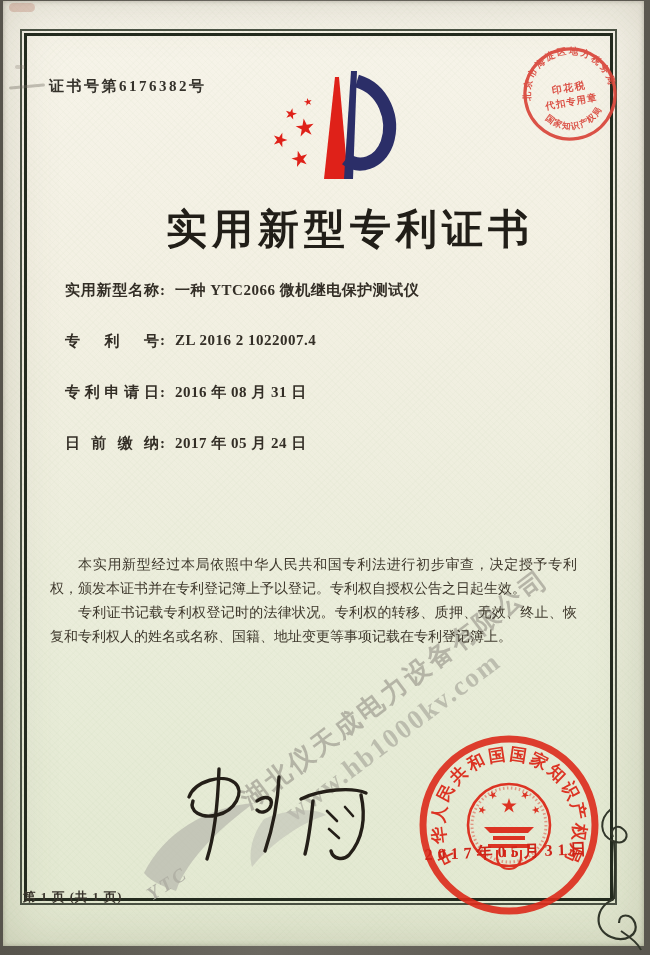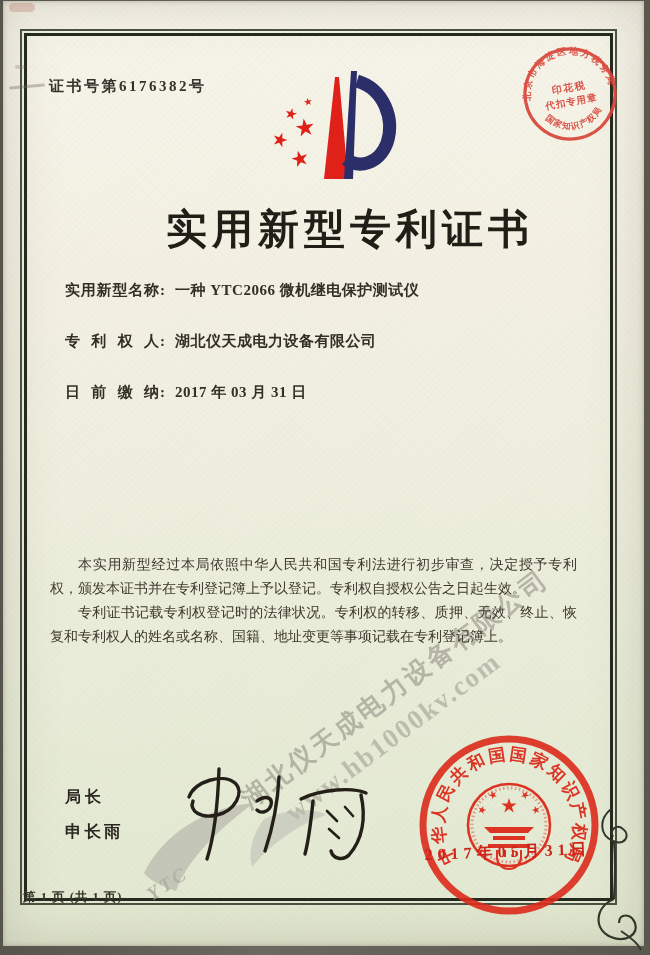--- a/index.html
+++ b/index.html
@@ -90,45 +90,44 @@
       </text>
     </svg>
 
     <h1 class="abs title">实用新型专利证书</h1>
 
     <div class="abs fields">
       <div class="frow">
         <span class="flab">实用新型名称</span><span class="fcolon">:</span><span class="fval">一种 YTC2066 微机继电保护测试仪</span>
       </div>
       <div class="frow">
-        <span class="flab">专利权人</span><span class="fcolon">:</span><span class="fval">湖北仪天成电力设备有限公司</span>
+        <span class="flab">专利号</span><span class="fcolon">:</span><span class="fval">ZL 2016 2 1022007.4</span>
       </div>
       <div class="frow">
-        <span class="flab">日前缴纳</span><span class="fcolon">:</span><span class="fval">2017 年 03 月 31 日</span>
+        <span class="flab">专利申请日</span><span class="fcolon">:</span><span class="fval">2016 年 08 月 31 日</span>
+      </div>
+      <div class="frow">
+        <span class="flab">日前缴纳</span><span class="fcolon">:</span><span class="fval">2017 年 05 月 24 日</span>
       </div>
     </div>
 
     <div class="abs bodytext">
       <p>本实用新型经过本局依照中华人民共和国专利法进行初步审查，决定授予专利权，颁发本证书并在专利登记簿上予以登记。专利权自授权公告之日起生效。</p>
       <p>专利证书记载专利权登记时的法律状况。专利权的转移、质押、无效、终止、恢复和专利权人的姓名或名称、国籍、地址变更等事项记载在专利登记簿上。</p>
     </div>
 
     <div class="abs wm wm-company">湖北仪天成电力设备有限公司</div>
     <div class="abs wm wm-site">www.hb1000kv.com</div>
 
     <svg class="abs ytc-svg" width="210" height="112" viewBox="0 0 210 112">
       <path d="M8,74 C28,34 70,8 118,4 C88,26 52,58 40,92 C30,88 16,84 8,74 Z" fill="#b7b7ad" opacity=".7"></path>
       <path d="M128,20 C156,8 182,10 190,16 C160,26 132,48 116,68 C112,54 116,36 128,20 Z" fill="#bcbcb2" opacity=".55"></path>
       <text x="16" y="102" transform="rotate(-33 16 102)" font-size="19" font-weight="bold" font-style="italic" fill="#b2b2a6" letter-spacing="3">YTC</text>
     </svg>
 
-    <div class="abs signer">
-      <div class="s-title">局长</div>
-      <div class="s-name">申长雨</div>
-    </div>
 
     <svg class="abs sig-svg" width="220" height="115" viewBox="0 0 220 115" fill="none" stroke="#241f18" stroke-width="3.4" stroke-linecap="round">
       <path d="M28,38 C34,22 62,14 74,24 C84,33 74,52 56,56 C40,60 28,52 32,42"></path>
       <path d="M58,10 C57,40 54,75 46,100"></path>
       <path d="M96,42 C104,36 112,38 110,46 C108,53 100,55 96,51"></path>
       <path d="M118,18 C117,40 113,65 104,92"></path>
       <path d="M140,40 C160,30 192,28 205,34"></path>
       <path d="M152,42 C150,62 148,80 144,95"></path>
       <path d="M200,36 C205,58 202,80 188,96 C182,102 172,100 170,92"></path>
       <path stroke-width="2.6" d="M166,52 L176,62 M184,48 L192,57 M168,70 L178,79"></path>

